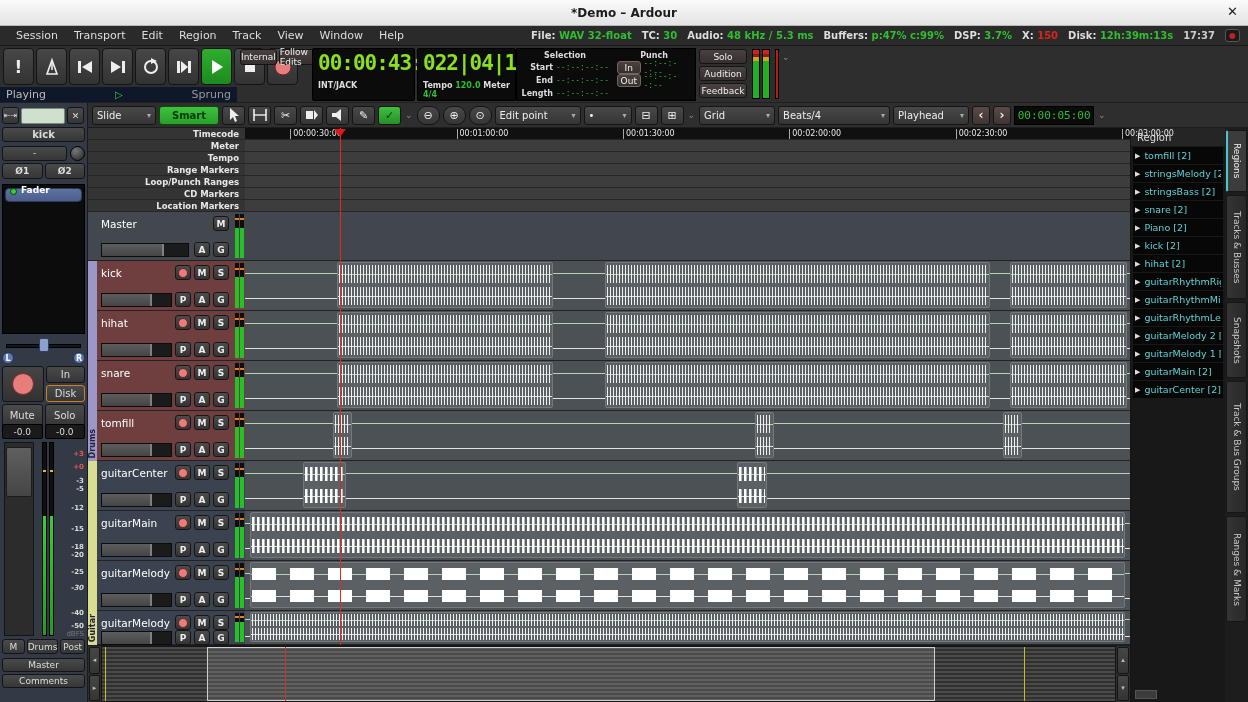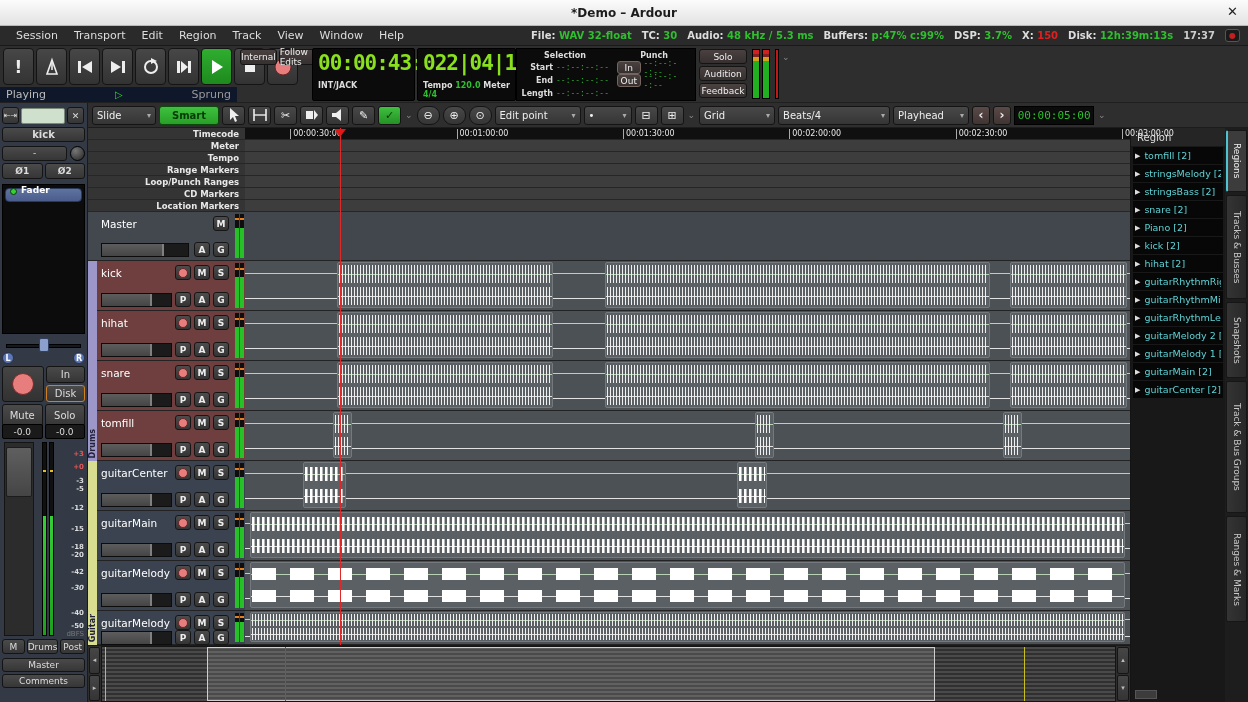--- a/index.html
+++ b/index.html
@@ -365,21 +365,21 @@
       </div>
       <div class="mscale" id="mscale">
           <span class="sr" style="top: 4%;">+3</span>
           <span class="sr" style="top: 11%;">+0</span>
           <span style="top: 18%;">-3</span>
           <span style="top: 22%;">-5</span>
           <span style="top: 32%;">-12</span>
           <span style="top: 43%;">-15</span>
           <span style="top: 52%;">-18</span>
           <span style="top: 56%;">-20</span>
-          <span style="top: 65%;">-42</span>
+          <span style="top: 65%;">-25</span>
           <span style="top: 73%; font-style: italic;">-30</span>
           <span style="top: 86%;">-40</span>
           <span style="top: 93%;">-50</span>
           <span class="dbfs" style="top: 97%; text-align: right;">dBFS</span>
         </div>
     </div>
     <div class="mdp">
       <div class="msbtn b1">M</div>
       <div class="msbtn b2">Drums</div>
       <div class="msbtn b3">Post</div>

